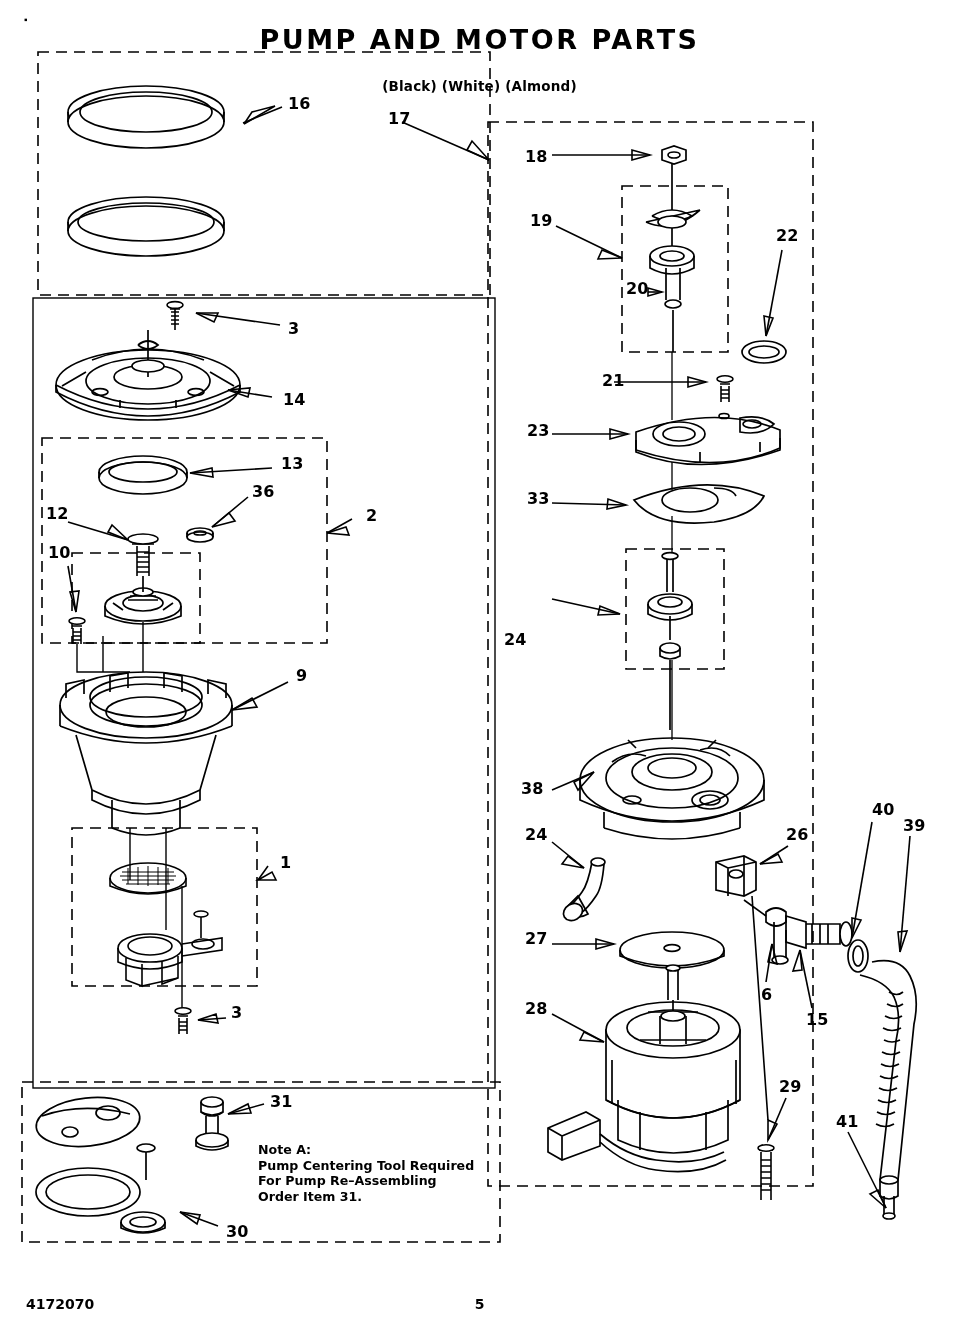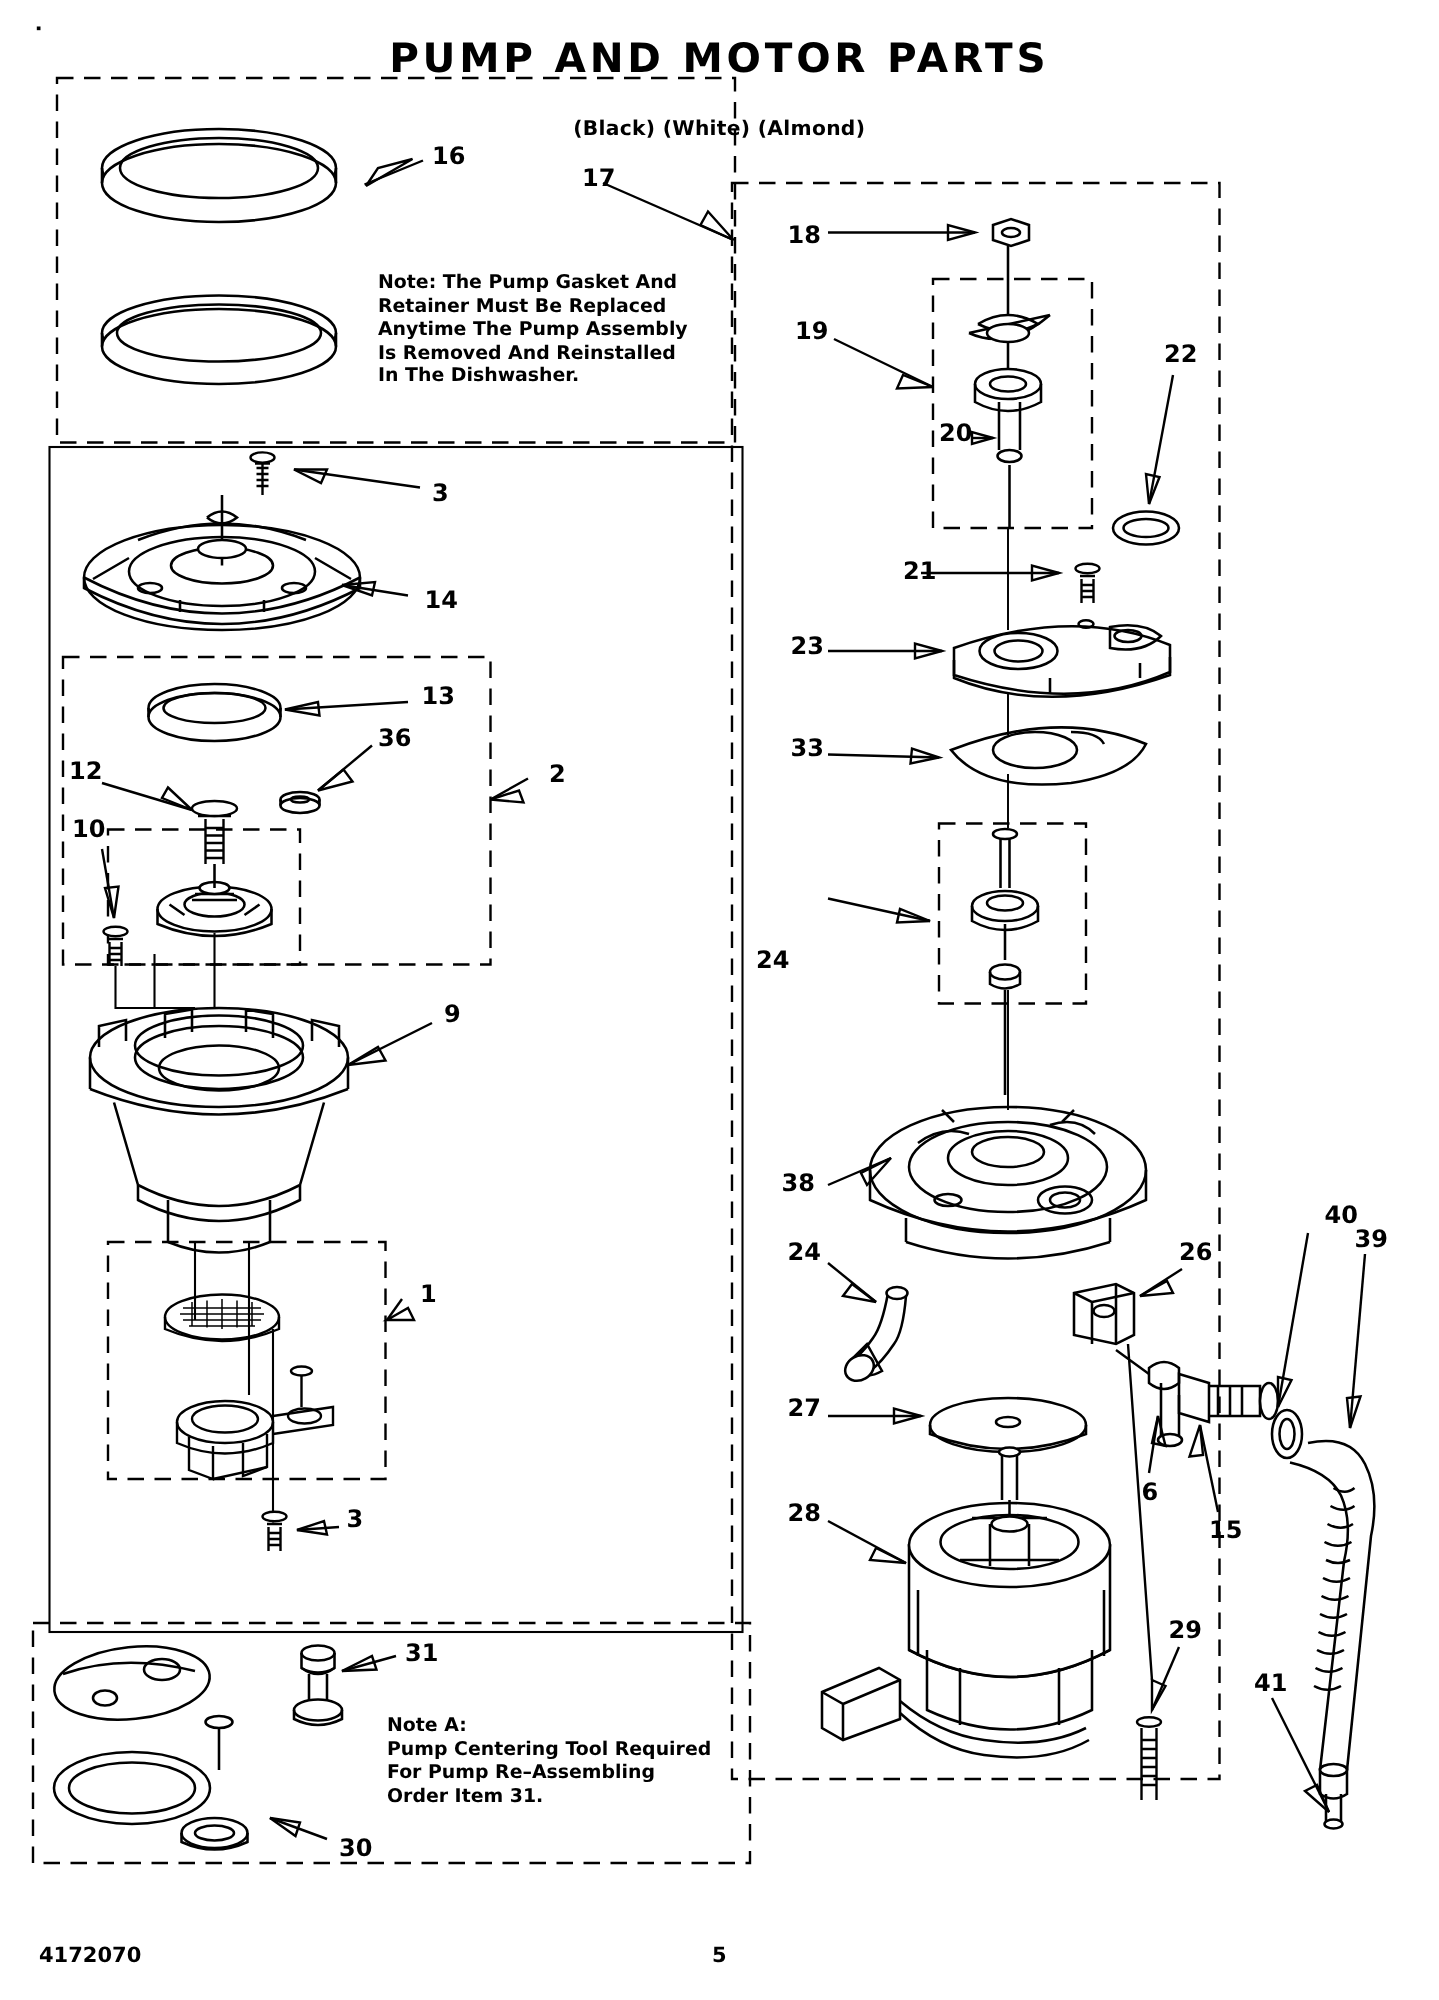--- a/index.html
+++ b/index.html
@@ -394,27 +394,20 @@
     </g>
     <path class="ln" stroke-width="1.6" d="M910 836 L900 952"></path>
     <path class="ln" stroke-width="1.6" d="M900 952 L898 932 L907 931 Z" fill="#000"></path>
     <path class="ln" stroke-width="1.6" d="M848 1132 L886 1208"></path>
     <path class="ln" stroke-width="1.6" d="M886 1208 L870 1194 L878 1190 Z" fill="#000"></path>
 
     <path class="ln" stroke-width="1.3" d="M672 352 L672 420 M672 462 L672 490 M672 516 L672 552 M672 660 L672 740"></path>
 
   </svg>
 
-  <div class="note" style="left:252px;top:180px;width:230px;">
-    <div>Note: The Pump Gasket And</div>
-    <div>Retainer Must Be Replaced</div>
-    <div>Anytime The Pump Assembly</div>
-    <div>Is Removed And Reinstalled</div>
-    <div>In The Dishwasher.</div>
-  </div>
 
   <div class="note" style="left:258px;top:1142px;width:250px;">
     <div>Note A:</div>
     <div>Pump Centering Tool Required</div>
     <div>For Pump Re–Assembling</div>
     <div>Order Item 31.</div>
   </div>
 
   <div class="callout" style="left:288px;top:94px;">16</div>
   <div class="callout" style="left:388px;top:109px;">17</div>
@@ -428,21 +421,21 @@
   <div class="callout" style="left:527px;top:421px;">23</div>
   <div class="callout" style="left:281px;top:454px;">13</div>
   <div class="callout" style="left:252px;top:482px;">36</div>
   <div class="callout" style="left:46px;top:504px;">12</div>
   <div class="callout" style="left:366px;top:506px;">2</div>
   <div class="callout" style="left:527px;top:489px;">33</div>
   <div class="callout" style="left:48px;top:543px;">10</div>
   <div class="callout" style="left:504px;top:584px;margin-top:46px;">24</div>
   <div class="callout" style="left:296px;top:666px;">9</div>
   <div class="callout" style="left:521px;top:779px;">38</div>
-  <div class="callout" style="left:872px;top:800px;margin-left:11px;">40</div>
+  <div class="callout" style="left:872px;top:800px;">40</div>
   <div class="callout" style="left:903px;top:816px;">39</div>
   <div class="callout" style="left:786px;top:825px;">26</div>
   <div class="callout" style="left:525px;top:825px;">24</div>
   <div class="callout" style="left:280px;top:853px;">1</div>
   <div class="callout" style="left:761px;top:985px;">6</div>
   <div class="callout" style="left:806px;top:1010px;">15</div>
   <div class="callout" style="left:525px;top:929px;">27</div>
   <div class="callout" style="left:525px;top:999px;">28</div>
   <div class="callout" style="left:231px;top:1003px;">3</div>
   <div class="callout" style="left:779px;top:1077px;">29</div>

